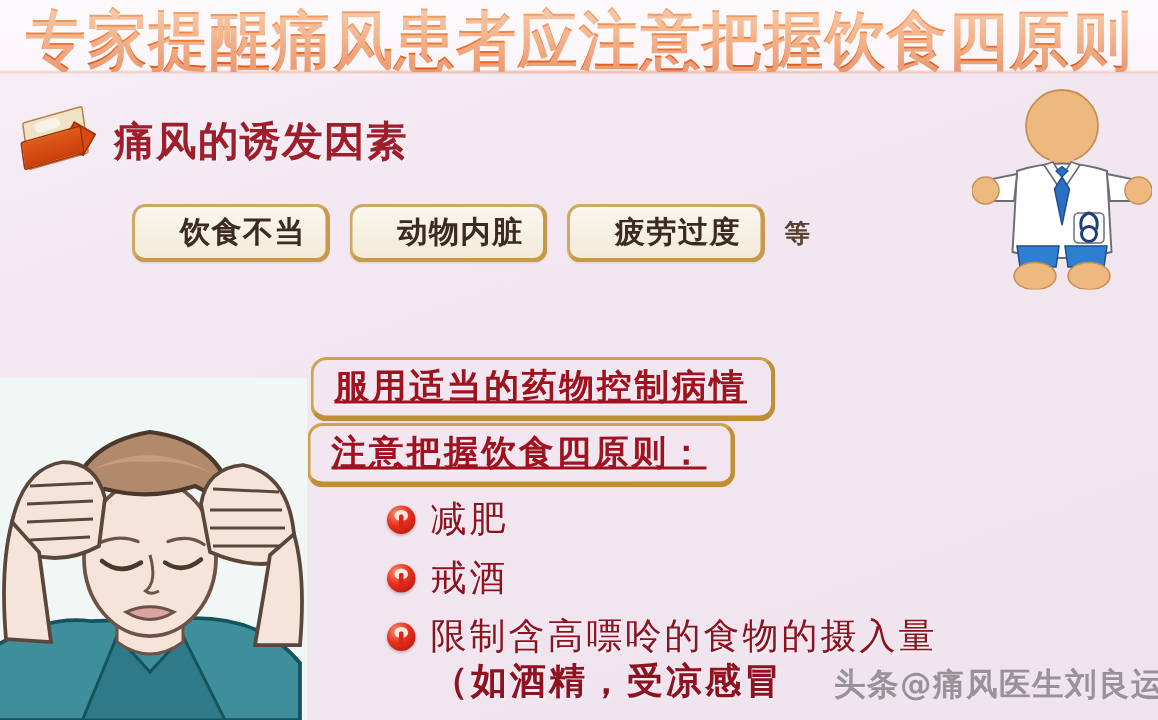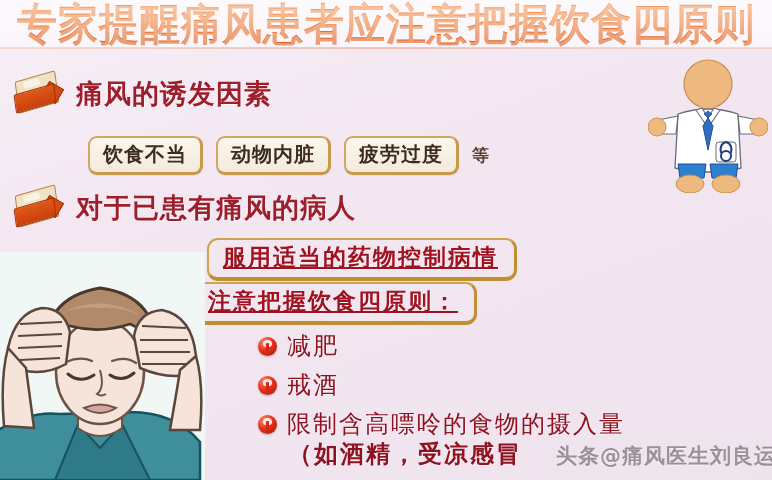--- a/index.html
+++ b/index.html
@@ -8,21 +8,21 @@
     background:#f3e8f1;
     font-family:"DejaVu Sans","Liberation Sans",sans-serif;
     position:relative;
   }
   #stage{position:relative;width:772px;height:480px;overflow:hidden;
     background:linear-gradient(160deg,#f7eef6 0%,#f2e6f0 45%,#efe3ee 100%);}
 
   
   .titlebar{position:absolute;left:0;top:0;width:772px;height:48px;
     background:linear-gradient(180deg,#fdfafd 0%,#faf5fa 100%);
-    display:flex;align-items:center;justify-content:center;overflow:hidden;}
+    display:flex;align-items:flex-start;justify-content:center;overflow:hidden;}
   .title-text{
     font-size:40px;font-weight:700;letter-spacing:1px;white-space:nowrap;
     font-family:"DejaVu Sans","Liberation Sans",sans-serif;
     background:linear-gradient(180deg,#f2b184 0%,#ef8b4a 38%,#e2621f 72%,#d44d11 100%);
     -webkit-background-clip:text;background-clip:text;color:transparent;
     -webkit-text-fill-color:transparent;
     text-shadow:0 1px 0 rgba(255,255,255,.4);
     transform:scaleY(1.08);
   }
   .title-underline{position:absolute;left:0;top:47px;width:772px;height:2px;
@@ -45,21 +45,21 @@
     background:linear-gradient(180deg,#e05a18 0%,#c93f0c 100%);
     border:1.5px solid #9d3208;transform:rotate(-16deg) skewX(-8deg);border-radius:2px;}
   .bookmark .bm-tip{position:absolute;left:30px;top:12px;width:15px;height:15px;
     background:#d84a12;border:1.5px solid #9d3208;transform:rotate(30deg);}
   .bookmark .bm-shine{position:absolute;left:9px;top:8px;width:17px;height:7px;
     background:rgba(255,255,255,.6);transform:rotate(-16deg);border-radius:3px;}
 
   
   .tagrow{position:absolute;display:flex;align-items:center;gap:13px;}
   .tag{
-    padding:3px 13px 4px 13px;border-radius:9px;
+    padding:3px 13px 4px 30px;border-radius:9px;
     border:2px solid #cfa865;
     border-right-width:3px;border-bottom-width:3px;
     border-right-color:#c79a4a;border-bottom-color:#c79a4a;
     background:linear-gradient(180deg,#fbf6ee 0%,#f3ead9 100%);
     color:#3b2b20;font-size:20px;font-weight:700;letter-spacing:1px;
     font-family:"DejaVu Sans","Liberation Sans",sans-serif;
     white-space:nowrap;box-shadow:0 1px 1px rgba(0,0,0,.06);
   }
   .tag-etc{color:#5a4030;font-size:17px;font-weight:700;}
 
@@ -129,32 +129,23 @@
     <div class="htext">痛风的诱发因素</div>
   </div>
 
   <div class="tagrow" style="left:88px;top:136px;">
     <div class="tag">饮食不当</div>
     <div class="tag">动物内脏</div>
     <div class="tag">疲劳过度</div>
     <div class="tag-etc">等</div>
   </div>
 
-  <div class="heading" style="left:14px;top:186px;">
-    <div class="bookmark">
-      <div class="bm-back"></div>
-      <div class="bm-tip"></div>
-      <div class="bm-front"></div>
-      <div class="bm-shine"></div>
-    </div>
-    <div class="htext">对于已患有痛风的病人</div>
-  </div>
 
   <div class="boxline" style="left:207px;top:238px;">服用适当的药物控制病情</div>
-  <div class="boxline" style="left:192px;top:282px;">注意把握饮食四原则：</div>
+  <div class="boxline" style="left:205px;top:282px;border-radius:10px;">注意把握饮食四原则：</div>
 
   <div class="bullets">
     <div class="bitem">
       <span class="bullet-dot"></span>
       <span class="btext">减肥</span>
     </div>
     <div class="bitem">
       <span class="bullet-dot"></span>
       <span class="btext">戒酒</span>
     </div>

